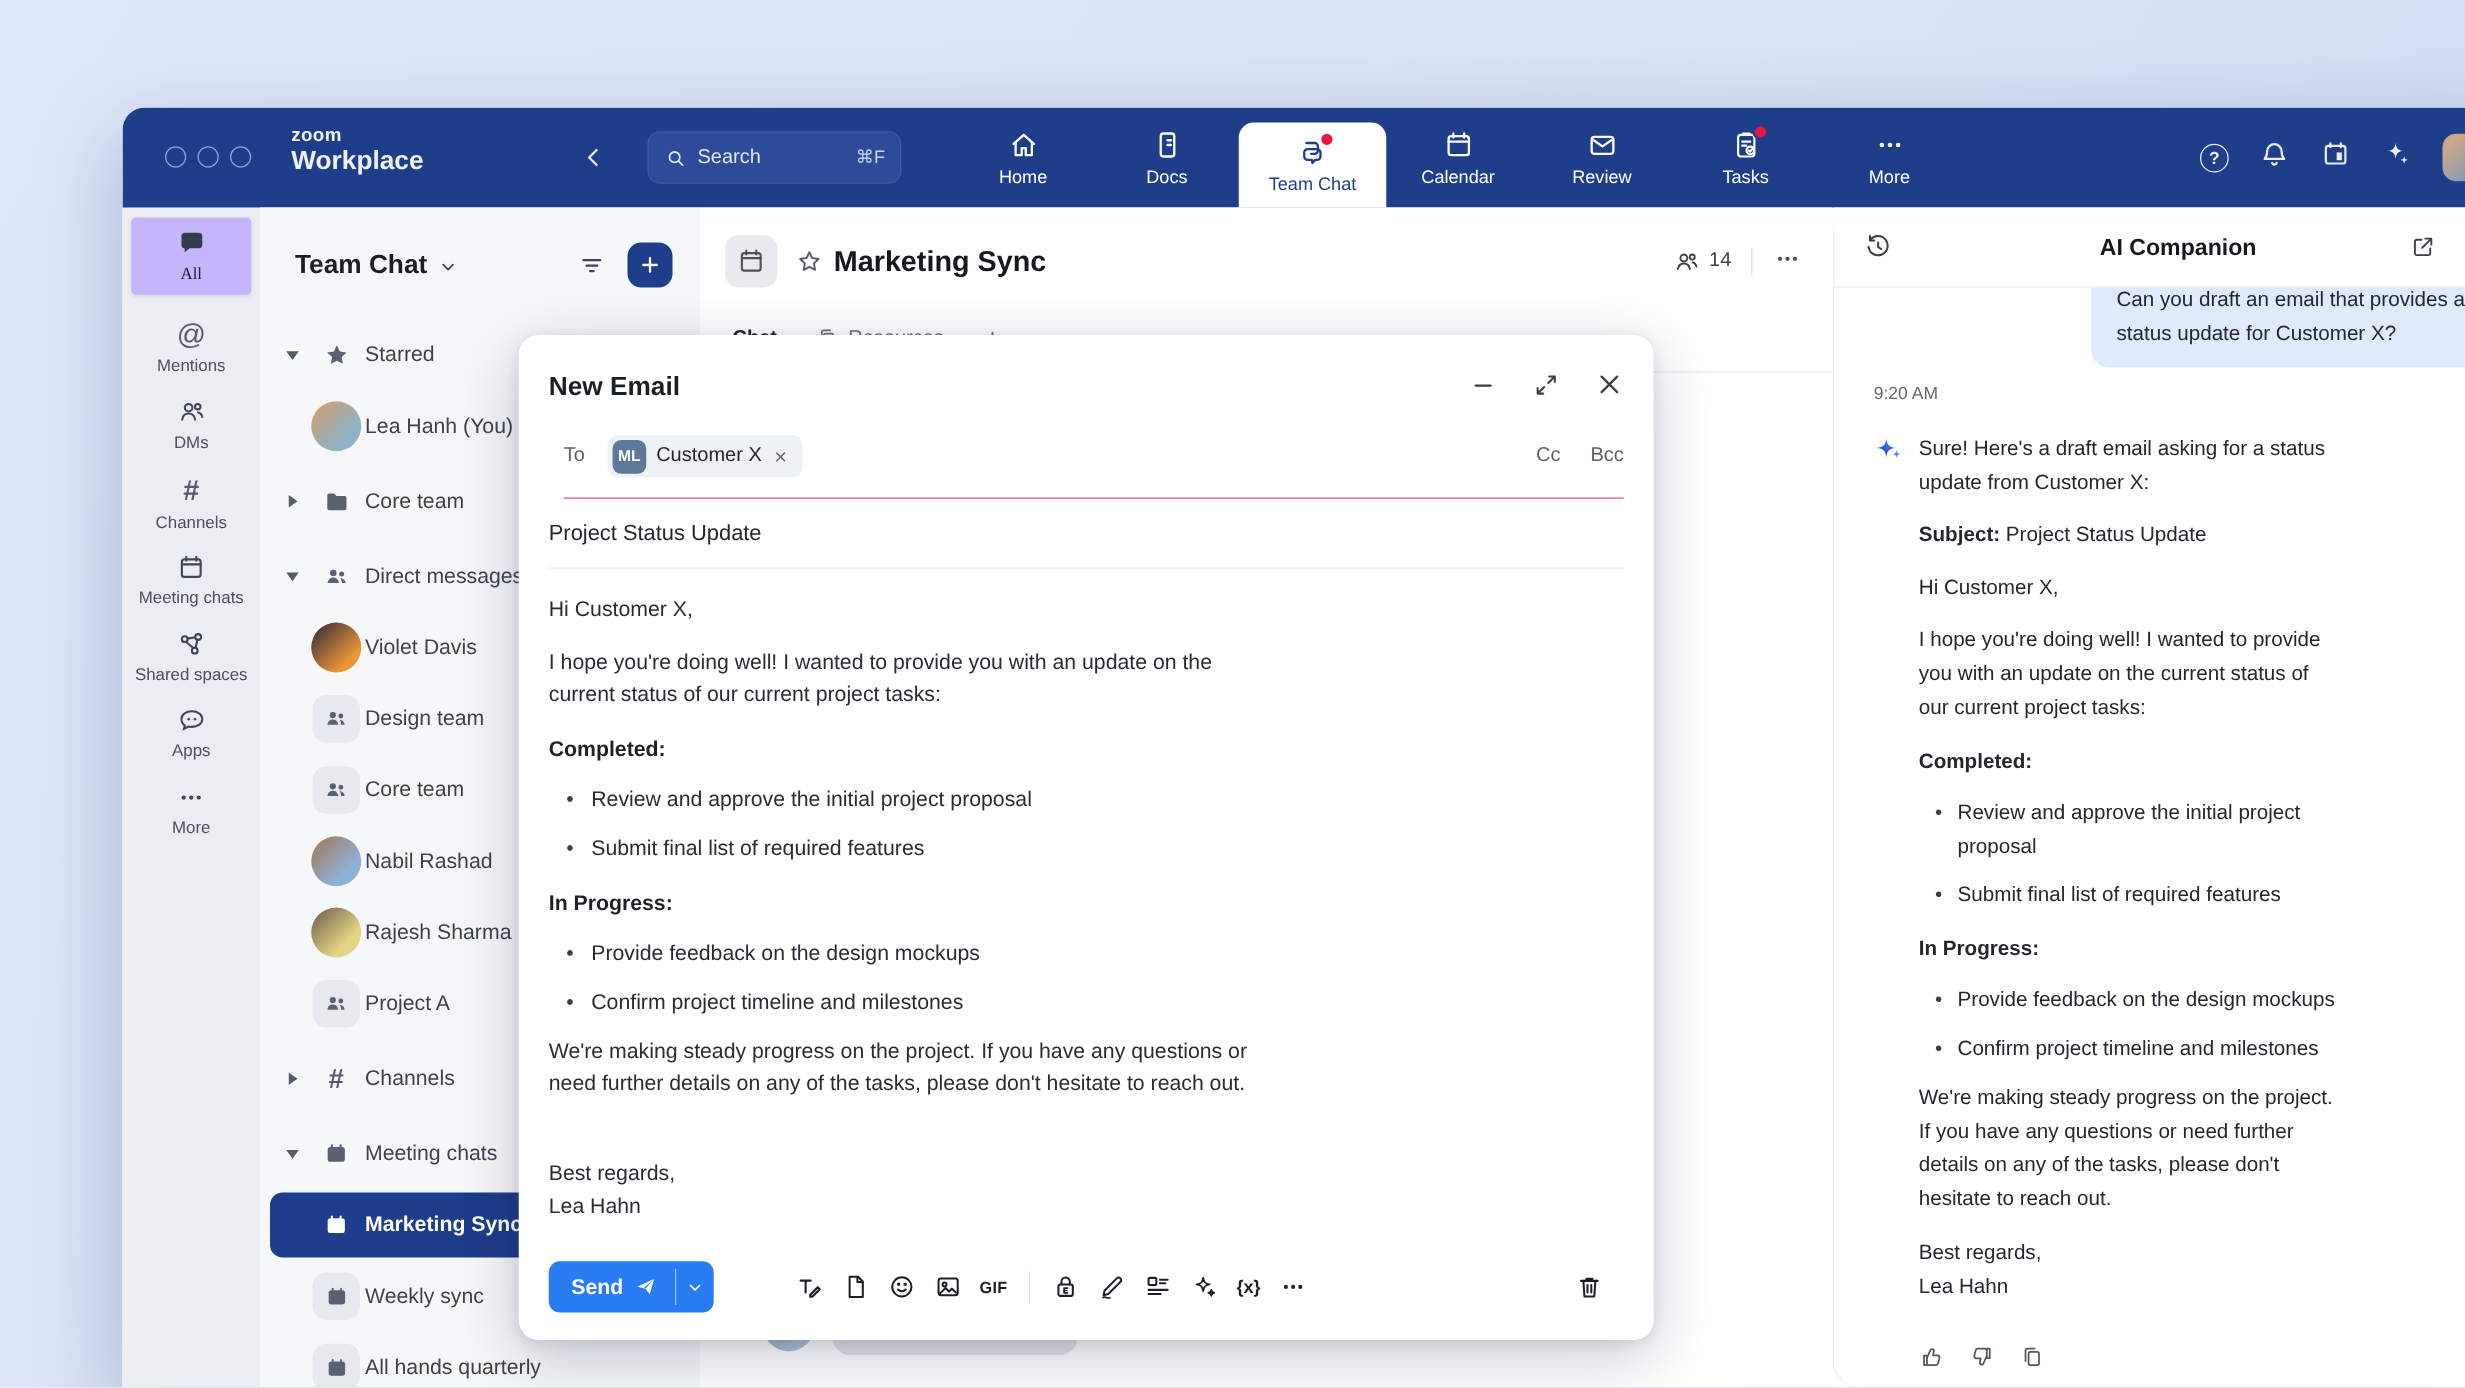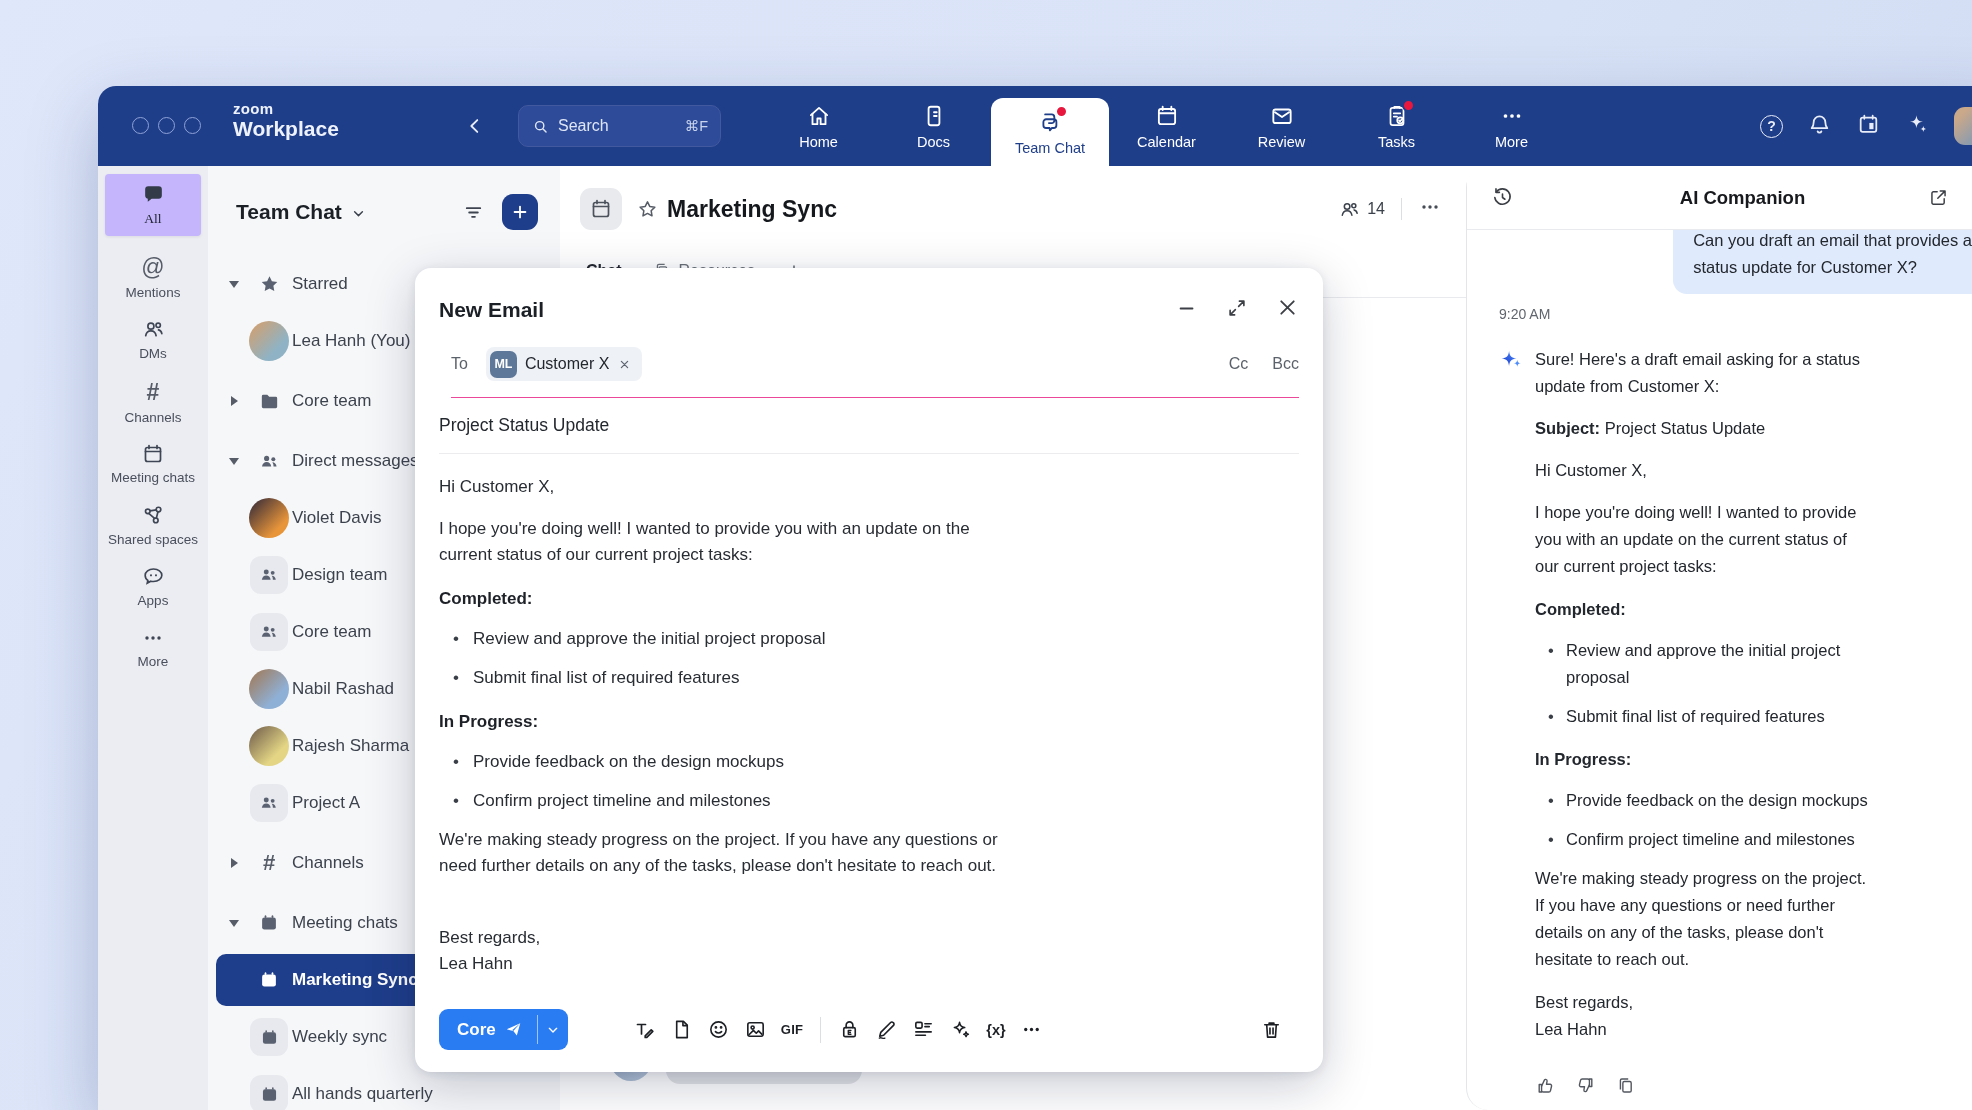--- a/index.html
+++ b/index.html
@@ -946,21 +946,21 @@
         <div class="li">Provide feedback on the design mockups</div>
         <div class="li">Confirm project timeline and milestones</div>
         <div class="para">We're making steady progress on the project. If you have any questions or
 need further details on any of the tasks, please don't hesitate to reach out.</div>
         <div class="cm-sig">Best regards,
 Lea Hahn</div>
       </div>
       <div class="cm-foot">
         <div class="sendbtn">
           <span class="send-main">
-            <span>Core</span>
+            <span>Send</span>
             <svg width="19" height="19">
                 <use href="#s-plane"></use>
               </svg>
           </span>
           <span class="send-sep"></span>
           <span class="send-dd">
               <svg width="16" height="16">
                 <use href="#s-chevD"></use>
               </svg>
             </span>

